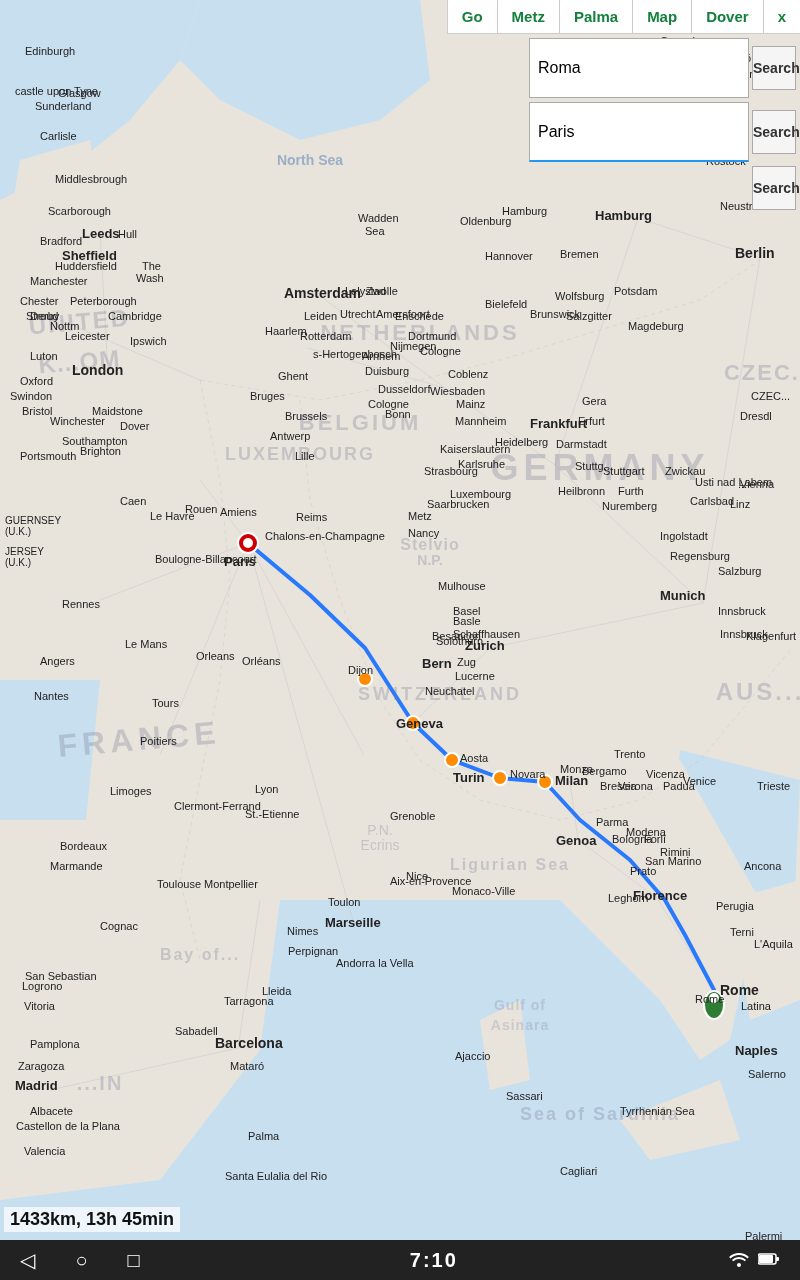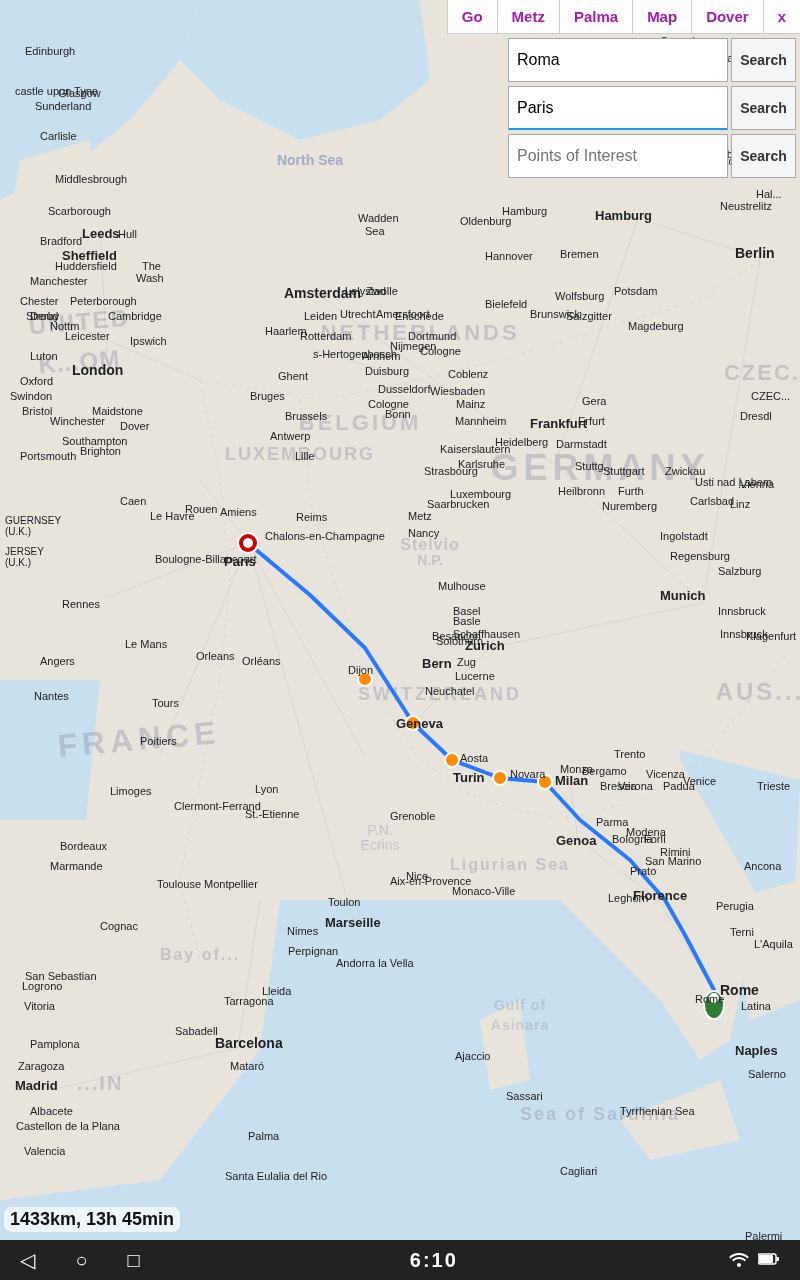--- a/index.html
+++ b/index.html
@@ -45,21 +45,21 @@
       background: rgba(255,255,255,0.92);
       border: 1px solid #ccc;
       border-top: none;
       border-right: none;
     }
 
     .top-btn {
       padding: 8px 14px;
       font-size: 15px;
       font-weight: bold;
-      color: #a21caf;
+      color: #15803d;
       border-right: 1px solid #ccc;
       cursor: pointer;
       background: rgba(255,255,255,0.9);
     }
     .top-btn:last-child { border-right: none; }
 
     #search-panel {
       display: flex;
       flex-direction: column;
       gap: 4px;
@@ -70,34 +70,34 @@
 
     .search-row {
       display: flex;
       flex-direction: row;
       align-items: center;
       gap: 3px;
     }
 
     .search-input {
       width: 220px;
-      height: 44px;
+      height: 60px;
       padding: 4px 8px;
       font-size: 16px;
       border: 1px solid #aaa;
       background: white;
       outline: none;
     }
 
     .search-input.active {
       border-bottom: 2px solid #2196F3;
     }
 
     .search-btn {
-      width: 65px;
+      width: 44px;
       height: 44px;
       background: #f5f5f5;
       border: 1px solid #aaa;
       font-size: 14px;
       font-weight: bold;
       cursor: pointer;
       color: #333;
     }
 
     
@@ -146,21 +146,20 @@
     #distance-info {
       position: absolute;
       bottom: 48px;
       left: 4px;
       font-size: 18px;
       font-weight: bold;
       color: #111;
       background: rgba(255,255,255,0.7);
       padding: 2px 6px;
       z-index: 10;
-      border-radius: 8px;
     }
   </style>
 </head>
 <body>
 
 <div id="map-container">
   <svg id="map-svg" viewBox="0 0 800 1240" xmlns="http://www.w3.org/2000/svg">
 
     <rect width="800" height="1240" fill="#c8dff0"></rect>
 
@@ -567,35 +566,34 @@
   <div id="search-panel">
     <div class="search-row">
       <input class="search-input" type="text" value="Roma" style="">
       <button class="search-btn">Search</button>
     </div>
     <div class="search-row">
       <input class="search-input active" type="text" value="Paris" style="">
       <button class="search-btn">Search</button>
     </div>
     <div class="search-row">
-      <input class="search-input" type="text" placeholder="Points of Interest" style="">
       <button class="search-btn">Search</button>
     </div>
   </div>
 </div>
 
 <div id="distance-info">1433km, 13h 45min</div>
 
 <div id="bottom-bar">
   <div id="nav-buttons">
     <span class="nav-icon">◁</span>
     <span class="nav-icon">○</span>
     <span class="nav-icon">□</span>
   </div>
-  <div id="clock">6:10</div>
+  <div id="clock">7:10</div>
   <div id="status-icons">
     <span>
       <svg width="22" height="18" viewBox="0 0 22 18" fill="white">
         <path d="M11 14c1.1 0 2 .9 2 2s-.9 2-2 2-2-.9-2-2 .9-2 2-2zm0-4c2.21 0 4.21.9 5.66 2.34l1.42-1.42A9.96 9.96 0 0011 8a9.96 9.96 0 00-7.08 2.92l1.42 1.42A7.97 7.97 0 0111 10zm0-4c3.31 0 6.3 1.34 8.48 3.52l1.42-1.42C18.35 5.36 14.85 4 11 4S3.65 5.36 1.1 8.1l1.42 1.42A11.93 11.93 0 0111 6z"></path>
       </svg>
     </span>
     <span>
       <svg width="22" height="14" viewBox="0 0 22 14" fill="white">
         <rect x="0" y="2" width="18" height="10" rx="2" ry="2" stroke="white" stroke-width="1.5" fill="none"></rect>
         <rect x="1" y="3" width="14" height="8" rx="1" fill="white"></rect>

